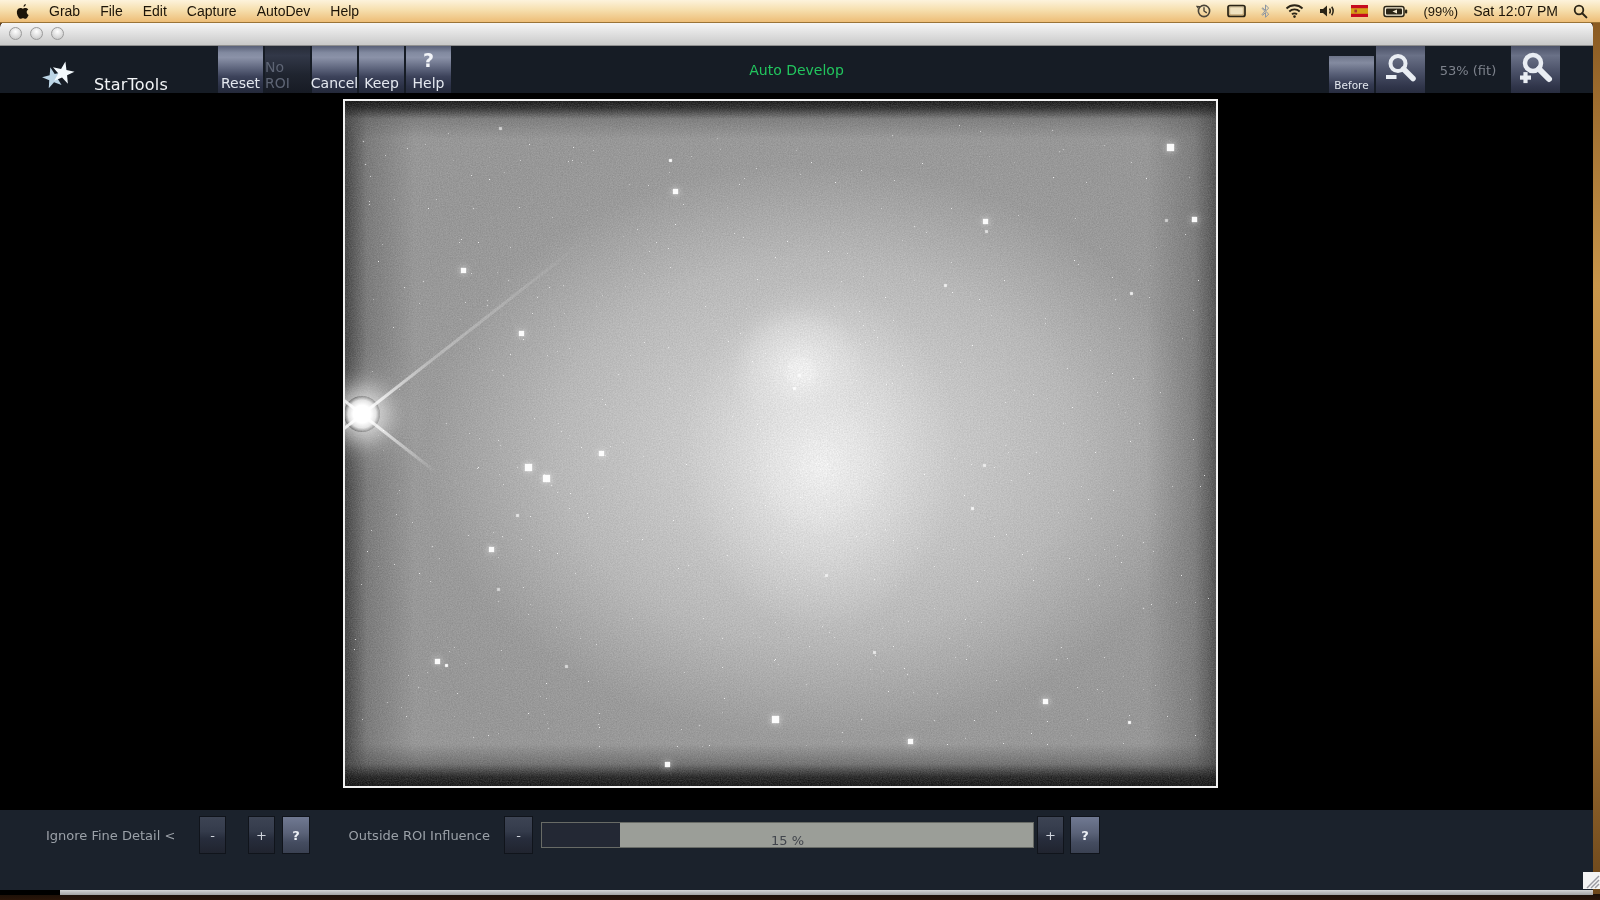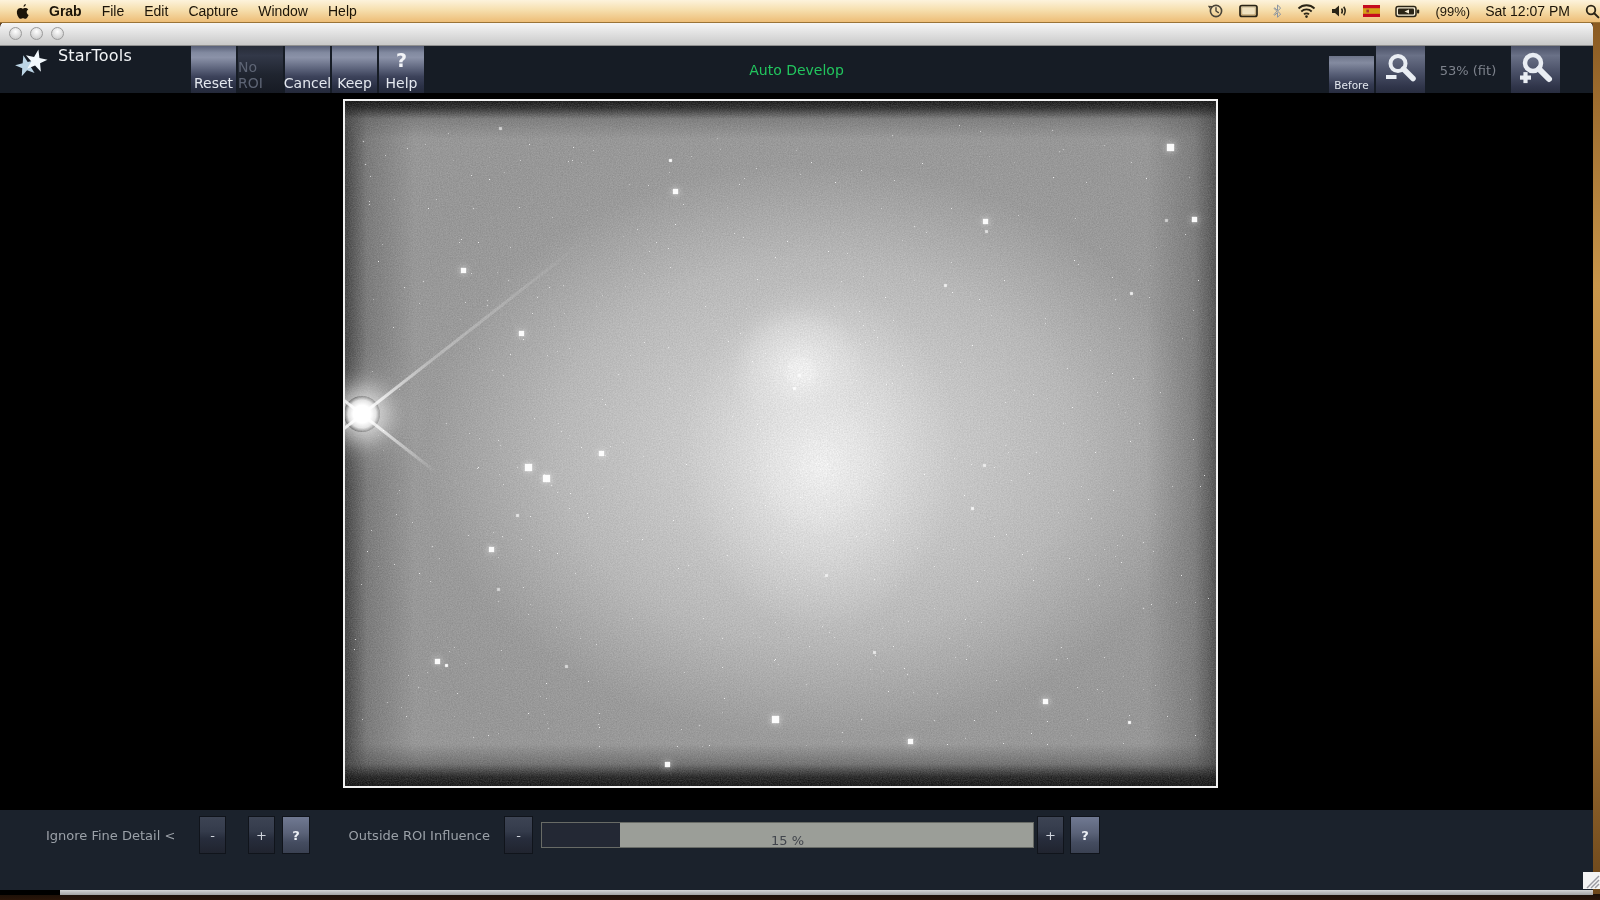--- a/index.html
+++ b/index.html
@@ -13,39 +13,39 @@
   .desktop-bottom{position:absolute;bottom:0;left:0;right:0;height:6px;
     background:linear-gradient(180deg,#1c1008,#2a1509);}
 
   
   .menubar{position:absolute;top:0;left:0;right:0;height:22px;
     background:linear-gradient(180deg,#fdf3dc 0%,#f6dfae 45%,#edbd77 100%);
     border-bottom:1px solid #9a7336;display:flex;align-items:center;
     font-family:"Liberation Sans",sans-serif;font-size:14px;color:#1c1408;z-index:50;}
   .menubar .apple{margin:0 10px 0 14px;display:flex;align-items:center;}
   .menu-item{padding:0 10px;line-height:22px;}
-  .menu-item.app{font-weight:bold;}
-  .mb-right{margin-left:auto;display:flex;align-items:center;gap:15px;padding-right:0;}
+  .menu-item.app{font-weight:normal;}
+  .mb-right{margin-left:auto;display:flex;align-items:center;gap:15px;padding-right:12px;}
   .mb-right .txt{font-size:13px;}
   .mb-right .clock{font-size:14px;}
   .mb-icon{display:flex;align-items:center;}
 
   
   .window{position:absolute;top:22px;left:0;width:1593px;height:873px;background:#000;
     border-radius:5px 5px 0 0;overflow:hidden;}
   .titlebar{height:23px;background:linear-gradient(180deg,#f7f7f7,#dedede 55%,#c9c9c9);
     border-bottom:1px solid #8f8f8f;border-radius:5px 5px 0 0;
     display:flex;align-items:center;gap:8px;padding-left:9px;}
   .tlight{width:13px;height:13px;border-radius:50%;box-sizing:border-box;
     background:radial-gradient(circle at 50% 32%,#ffffff,#dcdcdc 55%,#bdbdbd);
     border:1px solid #9a9a9a;}
 
   
   .toolbar{position:relative;height:48px;background:#161c25;display:flex;align-items:stretch;}
-  .logo{display:flex;align-items:flex-start;gap:9px;padding-left:13px;width:178px;flex:0 0 auto;}
+  .logo{display:flex;align-items:flex-end;gap:18px;padding-left:13px;width:178px;flex:0 0 auto;margin-left:27px;}
   .logo-text{color:#f3f5f7;font-size:16px;letter-spacing:.2px;}
   .tb-group{display:flex;gap:2px;}
   .tb-btn{width:45px;display:flex;flex-direction:column;align-items:center;justify-content:flex-end;
     padding-bottom:3px;box-sizing:border-box;cursor:pointer;
     background:linear-gradient(180deg,#596078 0%,#828aa0 14%,#8b92a8 24%,#5f667e 46%,#3c425a 64%,#2b3146 84%,#232838 100%);}
   .tb-btn .btn-label{font-size:14px;color:#e4e8ef;}
   .tb-btn .btn-q{font-size:19px;font-weight:bold;color:#f2f4f8;line-height:17px;margin-bottom:6px;}
   .tb-btn.pressed{background:linear-gradient(180deg,#272c38 0%,#323848 20%,#1f242f 60%,#161a23 100%);}
   .tb-btn.pressed .btn-label{color:#5e6575;}
   .tb-title{position:absolute;left:0;right:0;top:0;height:48px;display:flex;align-items:center;
@@ -145,21 +145,21 @@
     <span class="apple">
       <svg width="15" height="17" viewBox="0 0 20 22">
         <path fill="#1c1408" d="M14.9 3.5c.5-.6.9-1.5.8-2.4-.8 0-1.7.5-2.2 1.2-.5.5-.9 1.4-.8 2.2.9.1 1.7-.4 2.2-1z"></path>
         <path fill="#1c1408" d="M16.9 11.8c0-2.4 2-3.5 2.1-3.6-1.1-1.7-2.9-1.9-3.5-1.9-1.5-.2-2.9.9-3.7.9-.8 0-1.9-.9-3.2-.9-1.6 0-3.1 1-4 2.4-1.7 2.9-.4 7.3 1.2 9.7.8 1.2 1.8 2.5 3 2.4 1.2 0 1.7-.8 3.1-.8 1.4 0 1.9.8 3.2.8 1.3 0 2.2-1.2 3-2.4.9-1.4 1.3-2.7 1.3-2.8-.1 0-2.5-1-2.5-3.8z"></path>
       </svg>
     </span>
     <span class="menu-item app">Grab</span>
     <span class="menu-item">File</span>
     <span class="menu-item">Edit</span>
     <span class="menu-item">Capture</span>
-    <span class="menu-item">Window</span>
+    <span class="menu-item">AutoDev</span>
     <span class="menu-item">Help</span>
 
     <span class="mb-right">
       <span class="mb-icon">
         <svg width="16" height="16" viewBox="0 0 16 16">
           <circle cx="8" cy="8" r="5.6" fill="none" stroke="#4a4438" stroke-width="1.6"></circle>
           <path d="M8 4.6V8l2.4 1.6" fill="none" stroke="#4a4438" stroke-width="1.4" stroke-linecap="round"></path>
           <path d="M2.2 5.2L1 3.4l3 .2" fill="none" stroke="#4a4438" stroke-width="1.3"></path>
         </svg>
       </span>

